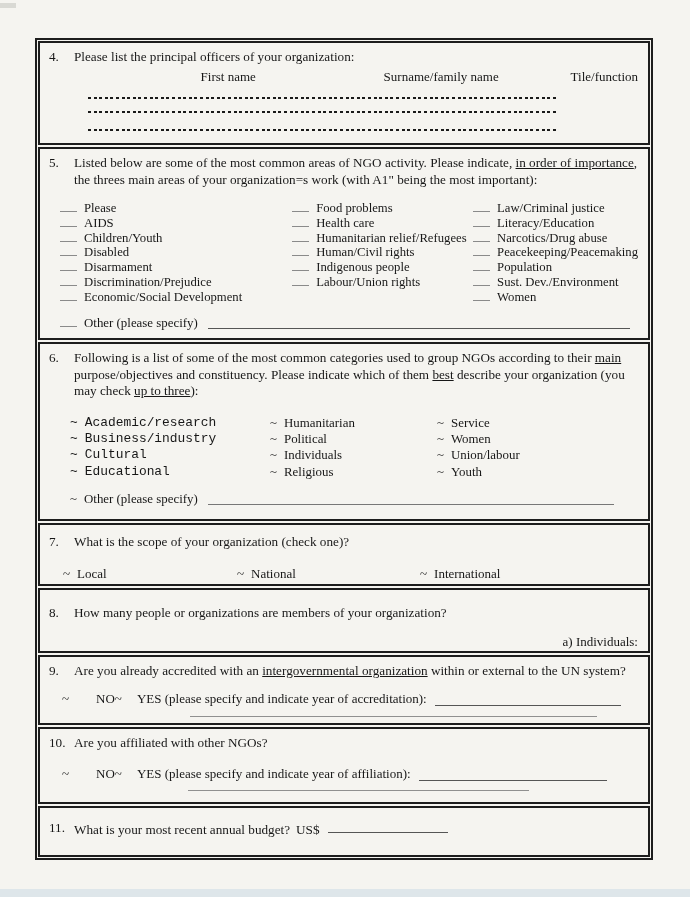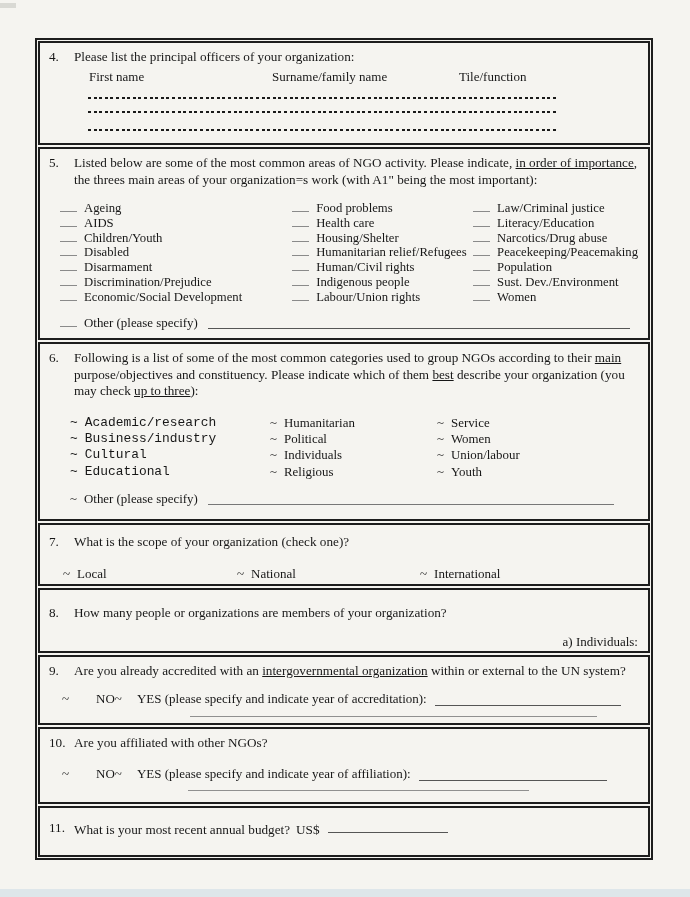--- a/index.html
+++ b/index.html
@@ -27,21 +27,21 @@
   .s9{height:70px;}
   .s10{height:77px;}
   .s11{height:51px;padding-top:12px;}
 
   .q{display:flex;font-size:13.2px;line-height:1.26;}
   .qnum{width:25px;flex:none;}
   .qtext{flex:1;max-width:565px;}
   .u{text-decoration:underline;}
 
   
-  .cols{display:flex;margin:3px 0 0 40px;font-size:13px;}
+  .cols{display:flex;margin:3px 0 0 40px;font-size:13px;justify-content:flex-end;}
   .cols .c1{width:183px;}
   .cols .c2{width:187px;}
   .dots{height:2px;width:470px;margin:12px 0 0 39px;
     background:repeating-linear-gradient(90deg,#1a1a1a 0 3px,transparent 3px 5.6px);}
   .dots.gap{margin-top:16px;}
 
   
   .grid{display:flex;margin:13px 0 0 11px;font-size:12.7px;line-height:1.16;}
   .grid .gc1{width:240px;}
   .grid .gc2{width:187px;}
@@ -104,32 +104,31 @@
     <div class="dots"></div>
   </div>
 
   <div class="sec s5">
     <div class="q">
       <span class="qnum">5.</span>
       <span class="qtext"><span>Listed below are some of the most common areas of NGO activity.  Please indicate, </span><span class="u">in order of importance</span><span>, the threes main areas of your organization=s work (with A1" being the most important):</span></span>
     </div>
     <div class="grid">
       <div class="gc1">
-        <div class="it"><span class="cb"></span><span>Ageing</span></div>
+        <div class="it"><span class="cb"></span><span>Please</span></div>
         <div class="it"><span class="cb"></span><span>AIDS</span></div>
         <div class="it"><span class="cb"></span><span>Children/Youth</span></div>
         <div class="it"><span class="cb"></span><span>Disabled</span></div>
         <div class="it"><span class="cb"></span><span>Disarmament</span></div>
         <div class="it"><span class="cb"></span><span>Discrimination/Prejudice</span></div>
         <div class="it"><span class="cb"></span><span>Economic/Social Development</span></div>
       </div>
       <div class="gc2">
         <div class="it"><span class="cb"></span><span>Food problems</span></div>
         <div class="it"><span class="cb"></span><span>Health care</span></div>
-        <div class="it"><span class="cb"></span><span>Housing/Shelter</span></div>
         <div class="it"><span class="cb"></span><span>Humanitarian relief/Refugees</span></div>
         <div class="it"><span class="cb"></span><span>Human/Civil rights</span></div>
         <div class="it"><span class="cb"></span><span>Indigenous people</span></div>
         <div class="it"><span class="cb"></span><span>Labour/Union rights</span></div>
       </div>
       <div class="gc3">
         <div class="it"><span class="cb"></span><span>Law/Criminal justice</span></div>
         <div class="it"><span class="cb"></span><span>Literacy/Education</span></div>
         <div class="it"><span class="cb"></span><span>Narcotics/Drug abuse</span></div>
         <div class="it"><span class="cb"></span><span>Peacekeeping/Peacemaking</span></div>

